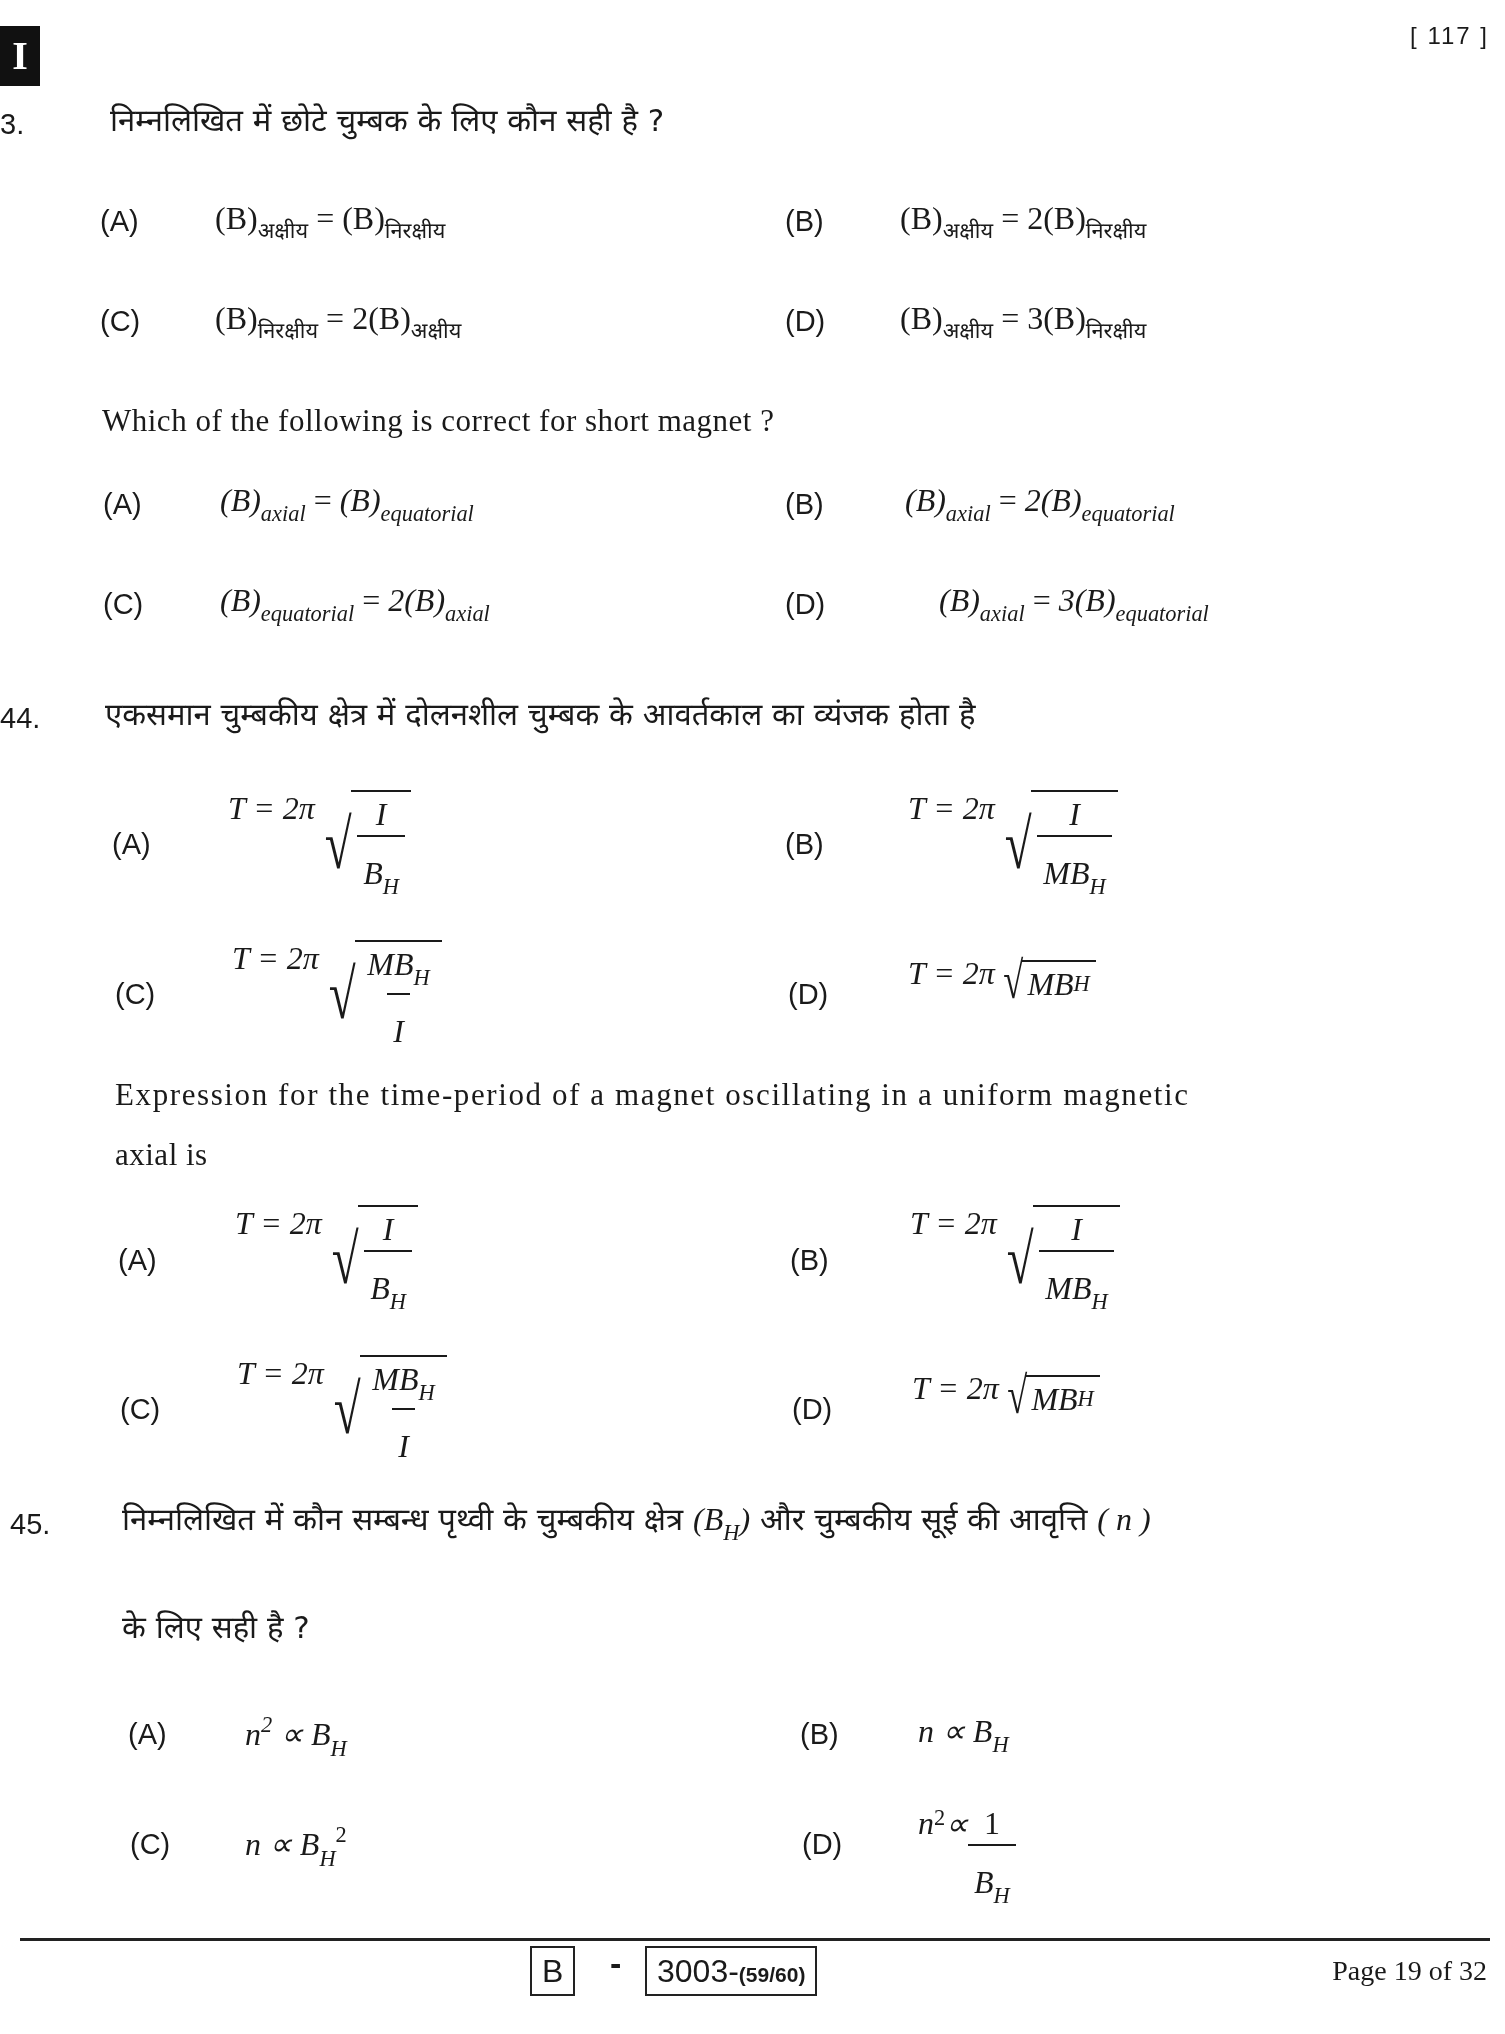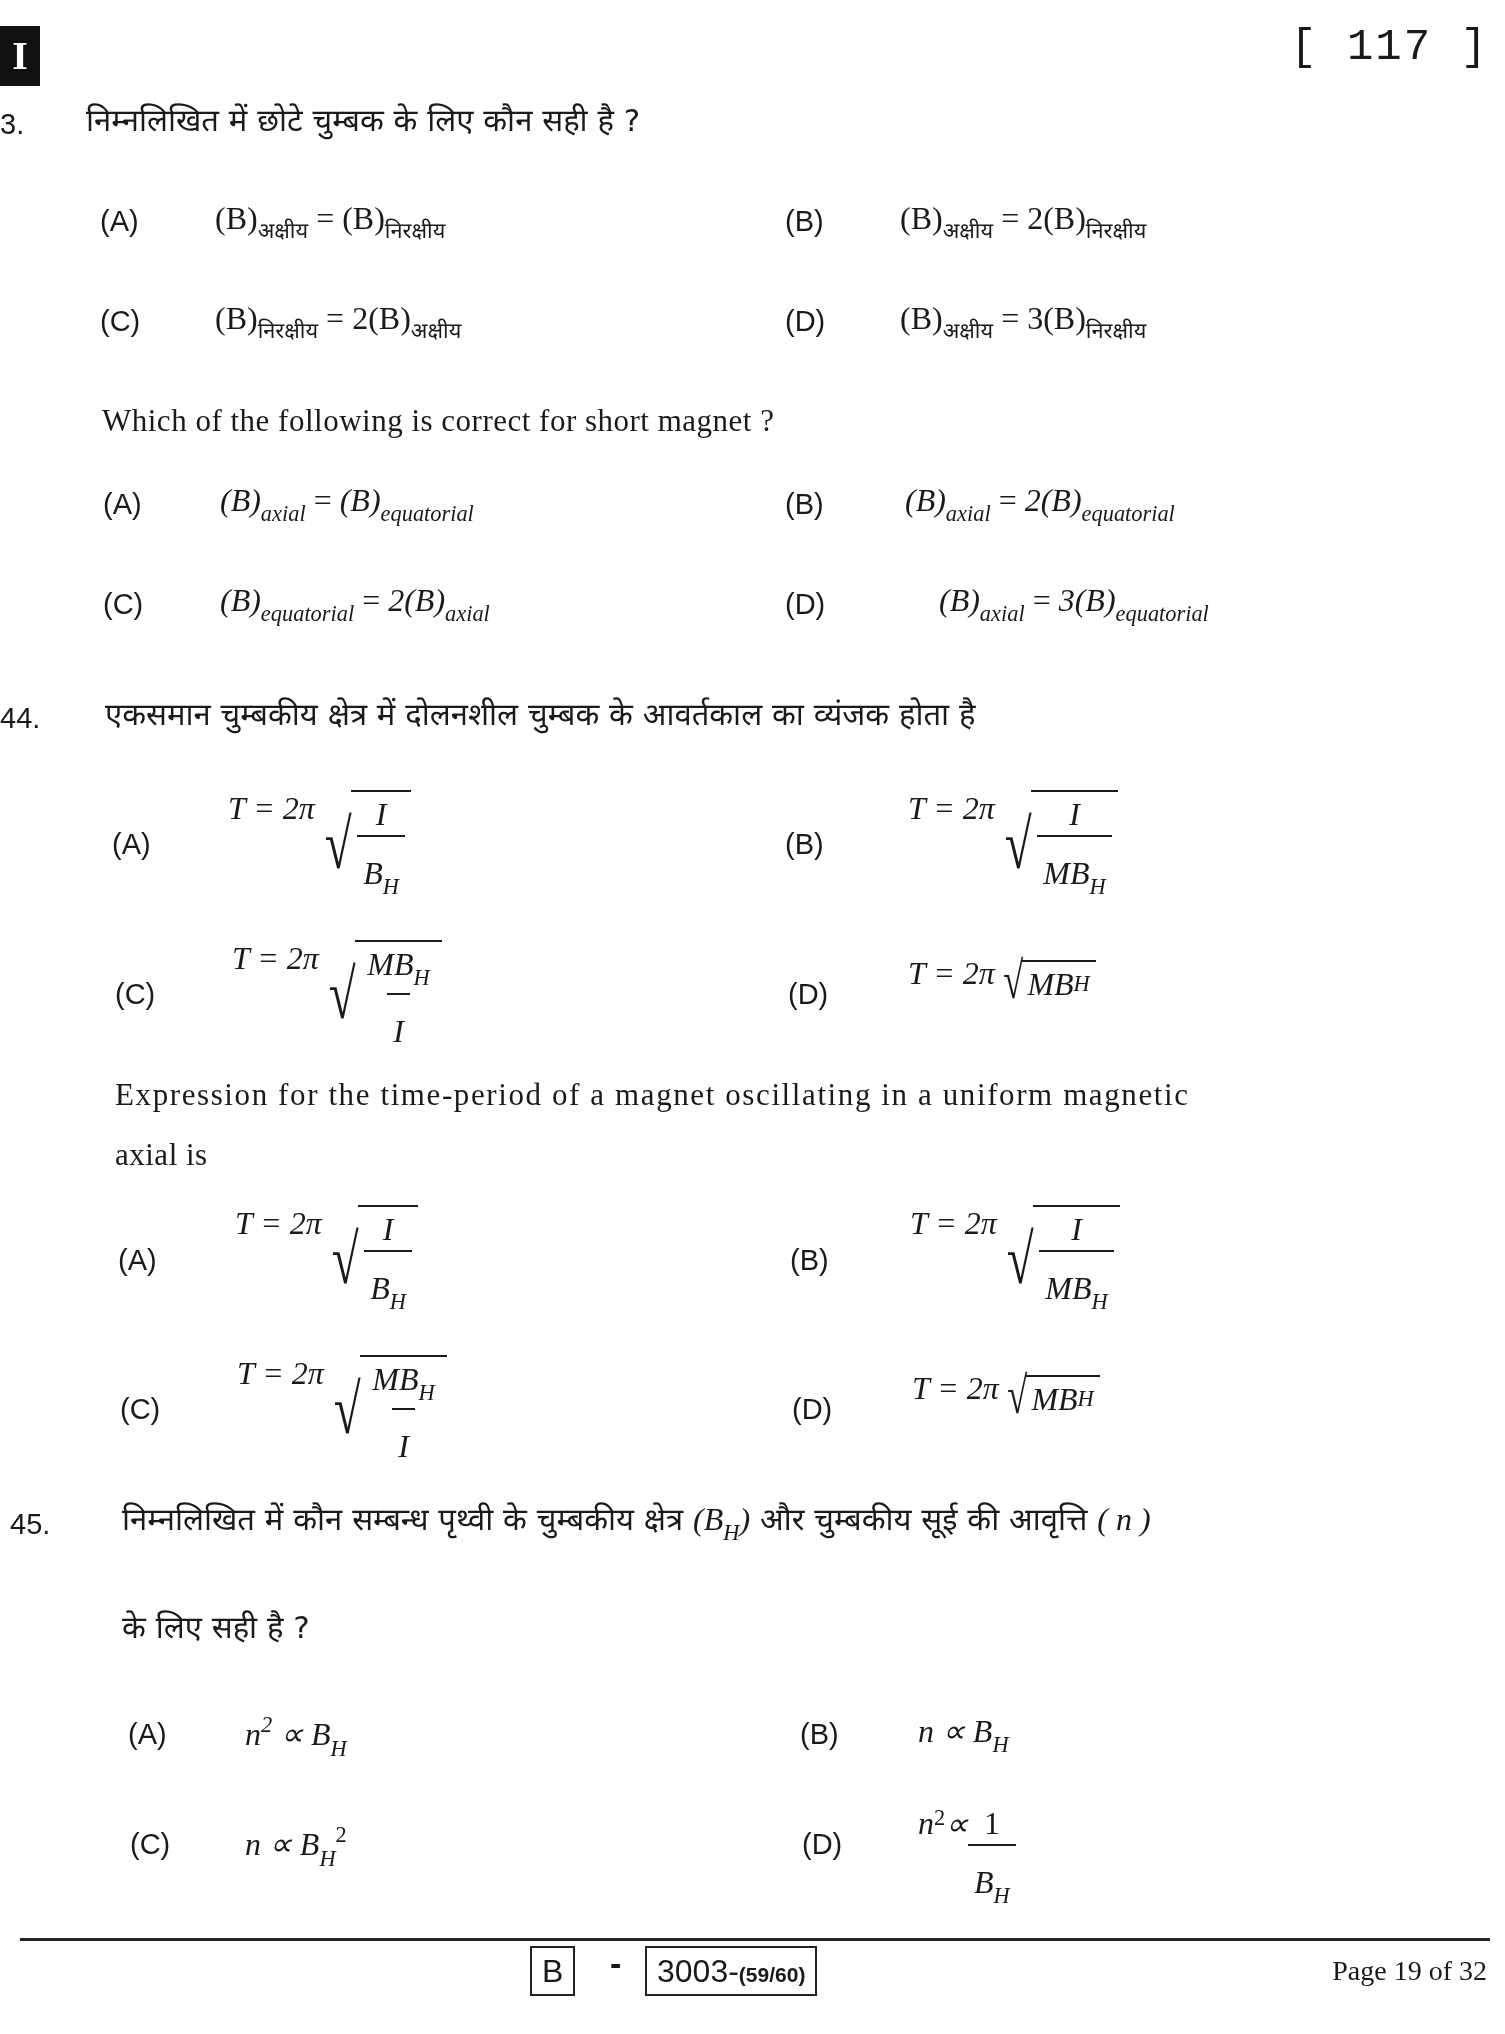--- a/index.html
+++ b/index.html
@@ -2,21 +2,21 @@
 <html><head>
 <meta charset="utf-8">
 <style>
   html, body { margin:0; padding:0; background:#ffffff; }
   body { width:1505px; height:2034px; position:relative; overflow:hidden;
          font-family:"DejaVu Serif", serif; color:#1a1a1a; }
   .abs { position:absolute; }
   .section-mark { left:0; top:26px; width:40px; height:60px; background:#111; color:#fff;
                   font-family:"Liberation Serif", serif; font-weight:bold; font-size:40px;
                   line-height:60px; text-align:center; }
-  .page-no { right:16px; top:22px; font-family:Liberation Mono, monospace; font-size:44px; letter-spacing:2px; }
+  .page-no { right:16px; top:22px; font-family:Liberation Sans, sans-serif; font-size:24px; letter-spacing:2px; }
   .qnum { font-family:"Liberation Sans", sans-serif; font-size:29px; }
   .hindi { font-family:"DejaVu Sans", sans-serif; font-size:31px; }
   .eng { font-family:"Liberation Serif", serif; font-size:31px; letter-spacing:0.5px; }
   .opt-label { font-family:"Liberation Sans", sans-serif; font-size:29px; }
   .opt-val { font-family:"Liberation Serif", serif; font-size:32px; white-space:nowrap; }
   .opt-val i { font-style:italic; }
   .sub { font-size:0.7em; vertical-align:-0.45em; font-style:italic; }
   .subh { font-family:"DejaVu Sans", sans-serif; font-size:0.68em; vertical-align:-0.4em; }
   .sup { font-size:0.7em; vertical-align:0.6em; }
   .math { font-family:"Liberation Serif", serif; font-style:italic; font-size:32px; display:flex; align-items:flex-start; white-space:nowrap; }
@@ -32,21 +32,21 @@
   .box small { font-size:21px; font-weight:bold; }
   .page-text { font-family:"Liberation Serif", serif; font-size:28px; }
 </style>
 </head>
 <body>
 
 <div class="abs section-mark">I</div>
 <div class="abs page-no">[ 117 ]</div>
 
 <div class="abs qnum" style="left:0;top:108px;">3.</div>
-<div class="abs hindi" style="left:86px;top:98px;">निम्नलिखित में छोटे चुम्बक के लिए कौन सही है ?</div>
+<div class="abs hindi" style="left:110px;top:98px;">निम्नलिखित में छोटे चुम्बक के लिए कौन सही है ?</div>
 
 <div class="abs opt-label" style="left:100px;top:205px;">(A)</div>
 <div class="abs opt-val" style="left:215px;top:200px;">
   <span>(B)</span><span class="subh">अक्षीय</span><span> = </span><span>(B)</span><span class="subh">निरक्षीय</span>
 </div>
 <div class="abs opt-label" style="left:785px;top:205px;">(B)</div>
 <div class="abs opt-val" style="left:900px;top:200px;">
   <span>(B)</span><span class="subh">अक्षीय</span><span> = </span><span>2(B)</span><span class="subh">निरक्षीय</span>
 </div>
 <div class="abs opt-label" style="left:100px;top:305px;">(C)</div>

